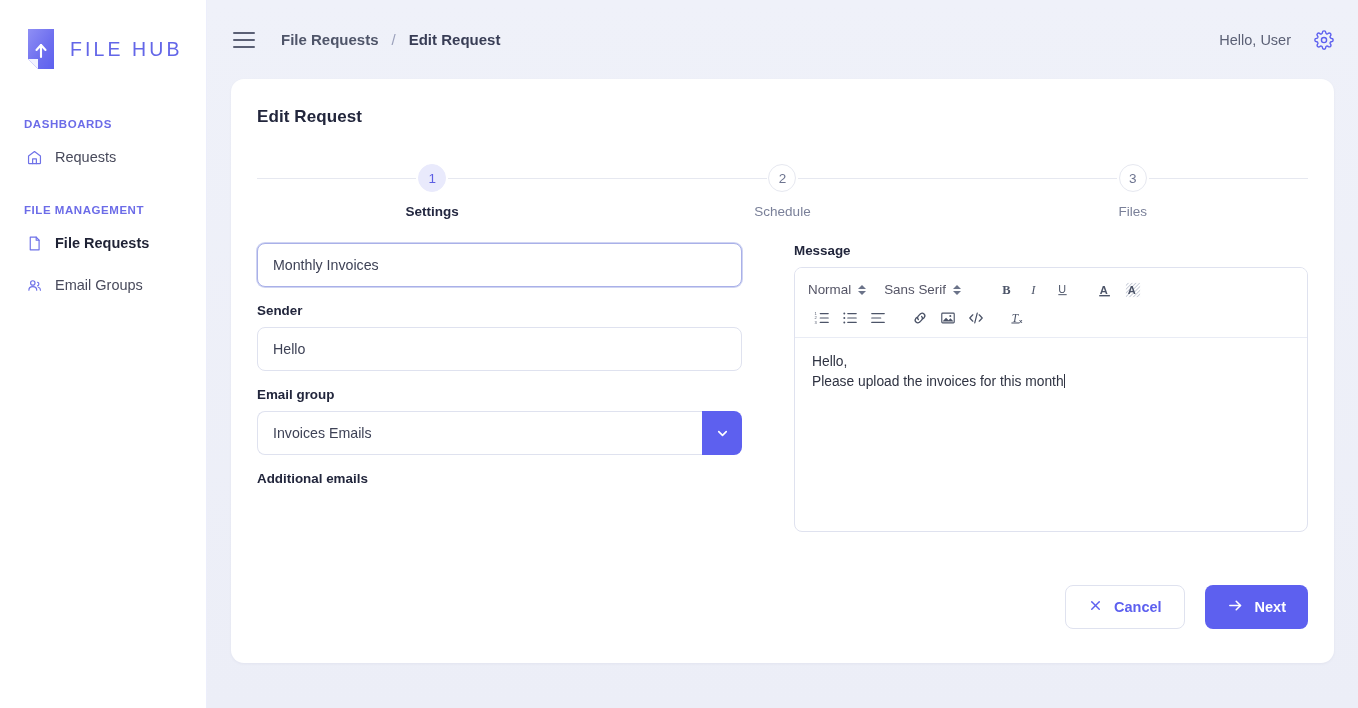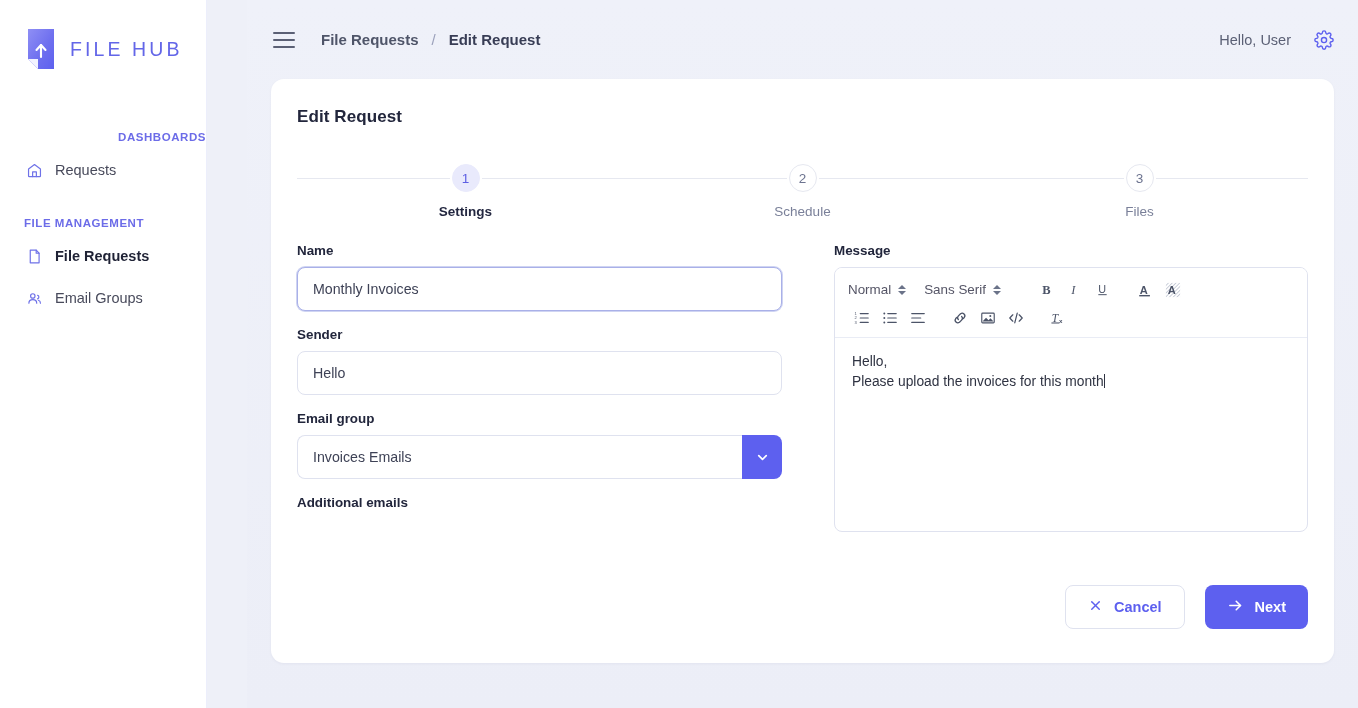--- a/index.html
+++ b/index.html
@@ -2,21 +2,21 @@
 <html><head>
 <meta charset="utf-8">
 <style>
   * { box-sizing: border-box; margin: 0; padding: 0; }
   html, body {
     width: 1358px; height: 708px;
     font-family: "Liberation Sans", sans-serif;
     background: #eef0f8;
     overflow: hidden;
   }
-  .app { display: flex; width: 1358px; height: 628px; gap: 40px; }
+  .app { display: flex; width: 1358px; height: 628px; }
 
   
   .sidebar {
     width: 207px; flex: 0 0 207px; height: 708px;
     background: #ffffff;
     border-right: 1px solid #eceefb;
     padding-top: 0;
   }
   .logo-row {
     display: flex; align-items: center; gap: 10px;
@@ -25,21 +25,21 @@
   .logo-mark { width: 36px; height: 44px; position: relative; flex: 0 0 36px; }
   .logo-text {
     font-size: 19.5px; letter-spacing: 3.1px; font-weight: 400;
     color: #6366e8; white-space: nowrap;
   }
   .nav-section {
     font-size: 11.5px; font-weight: 700; letter-spacing: .55px;
     color: #6c6ce8; text-transform: uppercase;
     padding: 0 0 0 24px;
   }
-  .sec-dashboards { margin-top: 60px; text-align: right; }
+  .sec-dashboards { margin-top: 47px; }
   .sec-filemgmt { margin-top: 32px; }
   .nav-item {
     display: flex; align-items: center; gap: 12px;
     padding: 0 0 0 26px; height: 30px; margin-top: 12px;
     color: #484a5b; font-size: 14.5px; cursor: pointer;
   }
   .nav-item.active { color: #1f2235; font-weight: 700; }
   .nav-item .nav-ico { width: 17px; height: 17px; flex: 0 0 17px;
     display: flex; align-items: center; justify-content: center; }
   .nav-item .nav-ico svg { display: block; }
@@ -253,21 +253,20 @@
             <div class="circle">3</div>
             <div class="step-label">Files</div>
           </div>
         </div>
 
         <div class="cols">
 
           <div class="col-left">
 
             <div class="fld">
-              <div class="fld-label">Name</div>
               <div class="input focused">Monthly Invoices</div>
             </div>
 
             <div class="fld">
               <div class="fld-label">Sender</div>
               <div class="input">Hello</div>
             </div>
 
             <div class="fld">
               <div class="fld-label">Email group</div>

